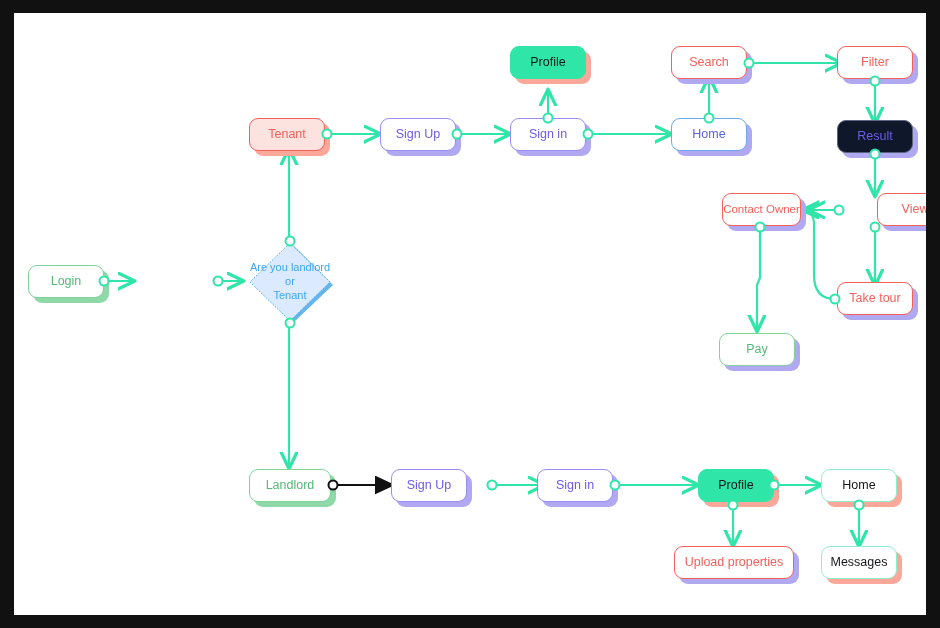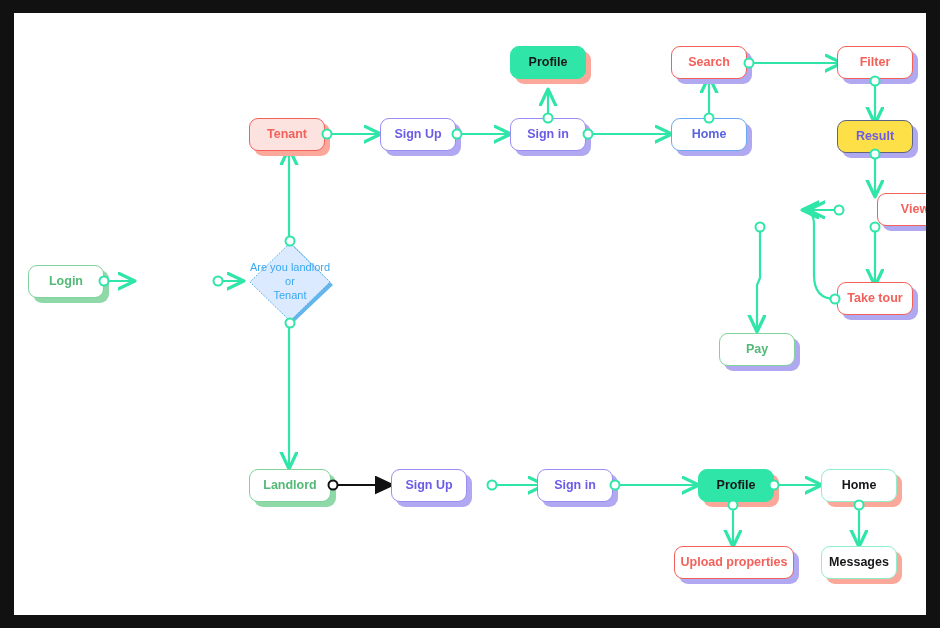--- a/index.html
+++ b/index.html
@@ -10,33 +10,33 @@
          background:#111111;box-sizing:border-box;}
   #canvas{position:absolute;left:14px;top:13px;width:912px;height:602px;
           background:#ffffff;overflow:hidden;}
 
   svg#edges{position:absolute;left:0;top:0;width:912px;height:602px;
             pointer-events:none;}
 
   .node{position:absolute;box-sizing:border-box;
         display:flex;align-items:center;justify-content:center;
         border-radius:9px;font-size:12.5px;line-height:1.15;
-        text-align:center;white-space:nowrap;font-weight:bold;}
+        text-align:center;white-space:nowrap;}
 
   
   .sh-purple{box-shadow:5px 5px 0 0 #b0a8f0;}
   .sh-green {box-shadow:5px 5px 0 0 #8fd9a8;}
   .sh-salmon{box-shadow:5px 5px 0 0 #fba79a;}
   .sh-mix   {box-shadow:5px 5px 0 0 #b0a8f0;}
 
   .b-red   {border:1.6px solid #f4605a;color:#f4605a;background:#ffffff;text-align:center;}
   .b-redfill{border:1.6px solid #f4605a;color:#f4605a;background:#fde3e0;}
   .b-purple{border:1.6px solid #9b8cf5;color:#6b5ce7;background:#ffffff;}
   .b-blue  {border:1.6px solid #6aa9f2;color:#5b63e0;background:#ffffff;}
-  .b-gray  {border:1.6px solid #5d6480;color:#6b5ce7;background:#fde047;}
+  .b-gray  {border:1.6px solid #5d6480;color:#6b5ce7;background:#0f172a;}
   .b-green {border:1.6px solid #7fd39b;color:#53b977;background:#ffffff;}
   .b-mint  {border:1.6px solid #8ef0cb;color:#17171a;background:#ffffff;}
   .fill-green{border:1.6px solid #2fe6a8;background:#2fe6a8;color:#17171a;}
 
   .diamond{position:absolute;}
   .diamond .dshape{position:absolute;left:0;top:0;width:100%;height:100%;}
   .diamond .dlabel{position:absolute;left:0;top:0;width:100%;height:100%;
         display:flex;flex-direction:column;align-items:center;justify-content:center;
         font-size:11px;color:#3aa8f0;line-height:1.25;}
 
@@ -157,20 +157,23 @@
     </div>
 
     <div class="node b-gray sh-purple" style="left:823px;top:107px;width:76px;height:33px;">
       <span>Result</span>
     </div>
 
     <div class="node b-red sh-purple" style="left:823px;top:180px;width:76px;height:33px;margin-left:40px;">
       <span>View</span>
     </div>
 
+    <div class="node b-red sh-purple" style="left:708px;top:180px;width:79px;height:33px;font-size:11.5px;">
+      <span>Contact Owner</span>
+    </div>
 
     <div class="node b-red sh-purple" style="left:823px;top:269px;width:76px;height:33px;">
       <span>Take tour</span>
     </div>
 
     <div class="node b-green sh-purple" style="left:705px;top:320px;width:76px;height:33px;">
       <span>Pay</span>
     </div>
 
     <div class="node b-green sh-green" style="left:235px;top:456px;width:82px;height:33px;">

